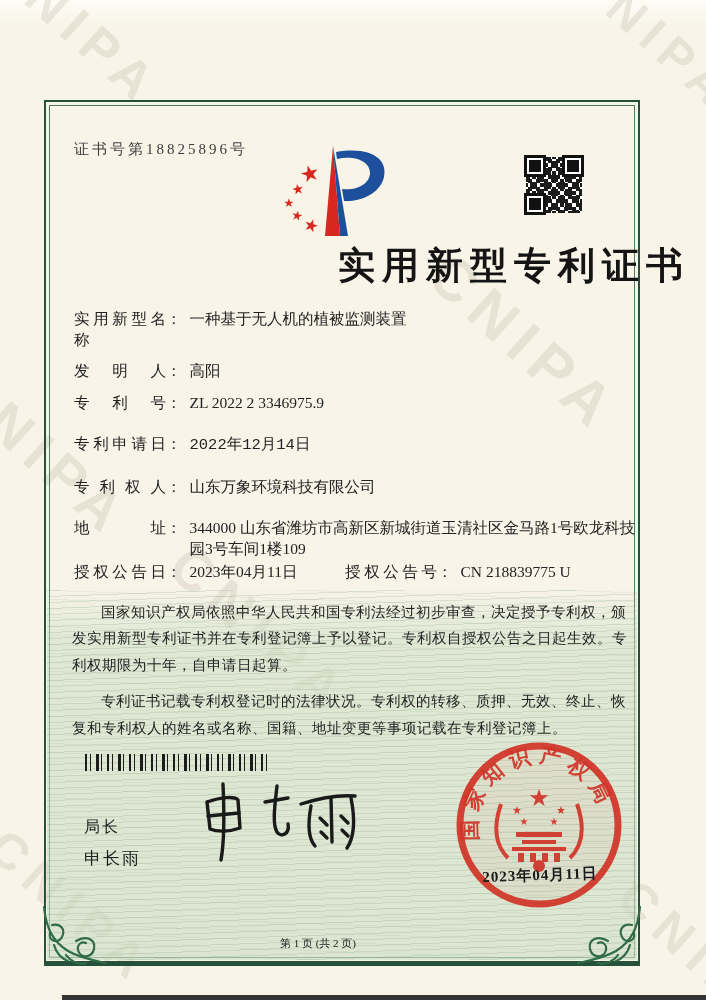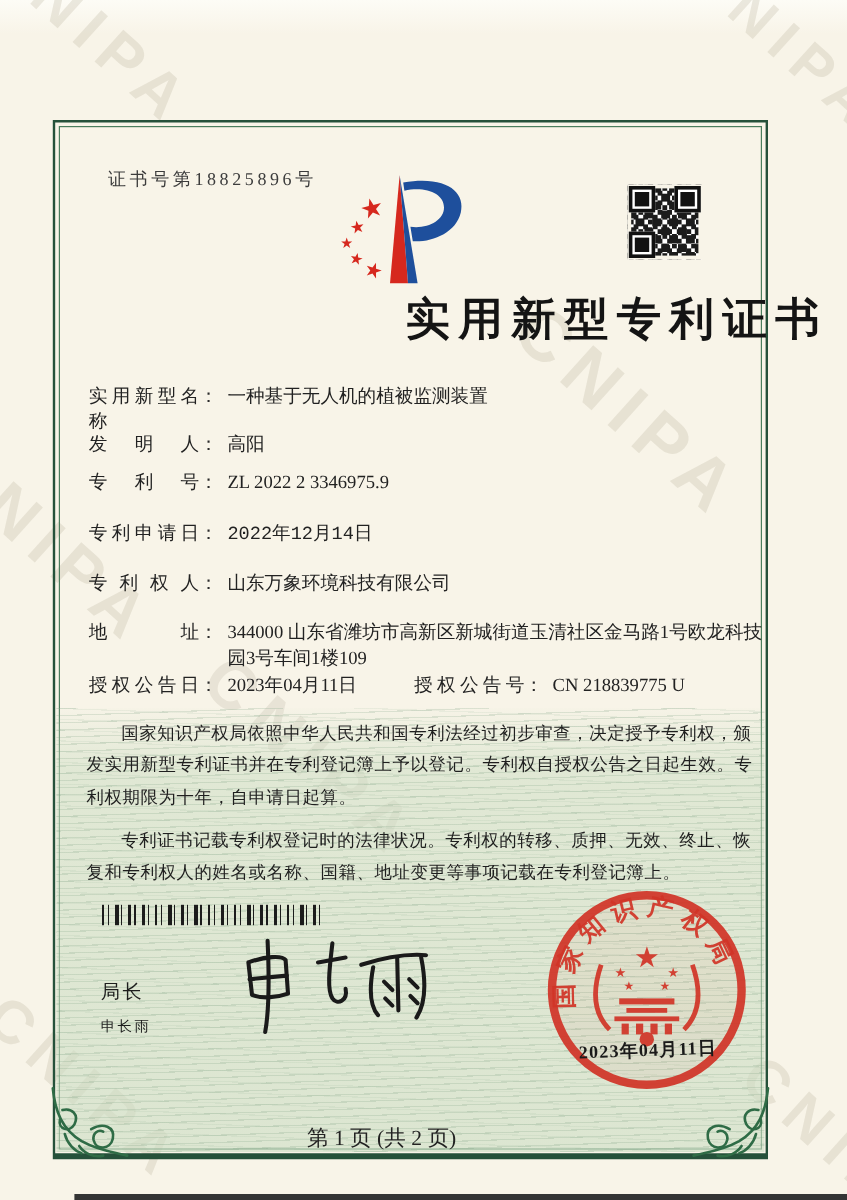--- a/index.html
+++ b/index.html
@@ -25,21 +25,21 @@
     position:absolute;left:1px;right:1px;bottom:1px;top:488px;
     background:
       repeating-linear-gradient(178deg, rgba(110,150,118,0.20) 0 1px, rgba(255,255,255,0) 1px 6px),
       repeating-linear-gradient(2deg, rgba(140,175,145,0.12) 0 1px, rgba(255,255,255,0) 1px 9px),
       linear-gradient(180deg, rgba(214,228,206,0.05) 0%, rgba(205,222,196,0.55) 14%, rgba(203,221,195,0.62) 100%);
   }
   .corner{position:absolute;width:72px;height:72px;}
   .corner.br{right:-6px;bottom:-8px;}
   .corner.bl{left:-6px;bottom:-8px;transform:scaleX(-1);}
   
-  .cert-no{position:absolute;left:74px;top:140px;font-size:15px;letter-spacing:3px;color:#3c3c3c;margin-left:16px;}
+  .cert-no{position:absolute;left:74px;top:140px;font-size:15px;letter-spacing:3px;color:#3c3c3c;}
   .logo{position:absolute;left:280px;top:144px;}
   .qr{
     position:absolute;left:523px;top:154px;width:62px;height:62px;background-color:#fff;
     background-image:
       repeating-conic-gradient(#1b1b1b 0% 25%, rgba(0,0,0,0) 0% 50%),
       repeating-conic-gradient(#1b1b1b 0% 25%, rgba(255,255,255,0.82) 0% 50%);
     background-size:8px 8px,14px 14px;background-position:1px 1px,0 0;
     outline:3px solid #f8f4e8;outline-offset:-3px;
   }
   .finder{position:absolute;width:16px;height:16px;border:3px solid #111;background:#fff;}
@@ -63,29 +63,29 @@
     position:absolute;left:72px;top:599px;width:562px;
     font-size:14.5px;line-height:1.82;letter-spacing:0.5px;color:#1f1f1f;
   }
   .body-text p{margin:0 0 10px 0;text-indent:2em;}
   .barcode{
     position:absolute;left:85px;top:754px;width:182px;height:17px;
     background:
       repeating-linear-gradient(90deg,#1c1c1c 0 2px,rgba(0,0,0,0) 2px 5px,#1c1c1c 5px 6px,rgba(0,0,0,0) 6px 11px,#1c1c1c 11px 14px,rgba(0,0,0,0) 14px 16px,#1c1c1c 16px 17px,rgba(0,0,0,0) 17px 22px);
   }
   .director-label{position:absolute;left:84px;top:817px;font-size:16px;letter-spacing:2px;font-family:"Liberation Sans","DejaVu Sans",sans-serif;color:#1d1d1d;}
-  .director-name{position:absolute;left:84px;top:847px;font-size:12px;letter-spacing:2px;font-family:"Liberation Sans","DejaVu Sans",sans-serif;color:#1d1d1d;}
+  .director-name{position:absolute;left:84px;top:847px;font-size:17px;letter-spacing:2px;font-family:"Liberation Sans","DejaVu Sans",sans-serif;color:#1d1d1d;}
   .signature{position:absolute;left:185px;top:776px;}
   
   .seal{position:absolute;left:454px;top:740px;width:170px;height:170px;}
   .seal-date{
     position:absolute;left:452px;top:866px;width:176px;text-align:center;
     font-size:15px;font-weight:bold;letter-spacing:1px;color:#1a1a1a;transform:rotate(-2deg);
   }
-  .page-number{position:absolute;left:0;right:70px;top:936px;text-align:center;font-size:18px;color:#222;}
+  .page-number{position:absolute;left:0;right:70px;top:936px;text-align:center;font-size:11px;color:#222;}
   .note{
     position:absolute;left:0;right:0;top:977px;text-align:center;font-size:15px;font-style:italic;color:#1f1f1f;letter-spacing:2px;margin-top:47px;
   }
   .note span{background:#fefdf8;padding:1px 10px;}
   .bottom-bar{position:absolute;left:62px;right:0;bottom:0;height:5px;background:#343434;}
 </style>
 </head>
 <body>
 
 <div class="page">
@@ -136,21 +136,21 @@
   </svg>
 
   <div class="qr">
     <div class="finder tl"></div>
     <div class="finder tr"></div>
     <div class="finder bl"></div>
   </div>
 
   <div class="title">实用新型专利证书</div>
 
-  <div class="frow" style="top:309px;margin-top:12px;">
+  <div class="frow" style="top:309px;">
     <span class="flabel">实用新型名称</span>
       <span class="colon">：</span>
     <span class="fvalue">一种基于无人机的植被监测装置</span>
   </div>
   <div class="frow" style="top:361px;">
     <span class="flabel">发明人</span>
       <span class="colon">：</span>
     <span class="fvalue">高阳</span>
   </div>
   <div class="frow" style="top:393px;">

